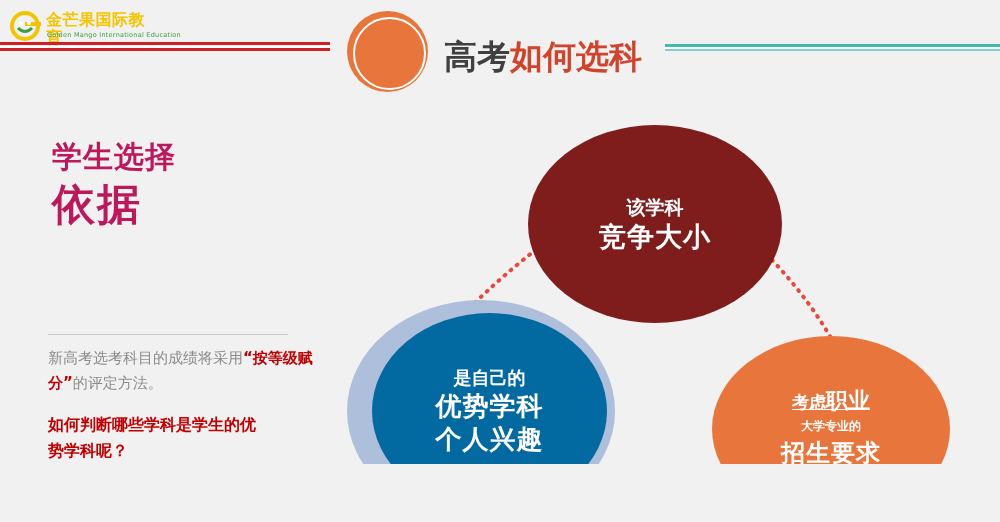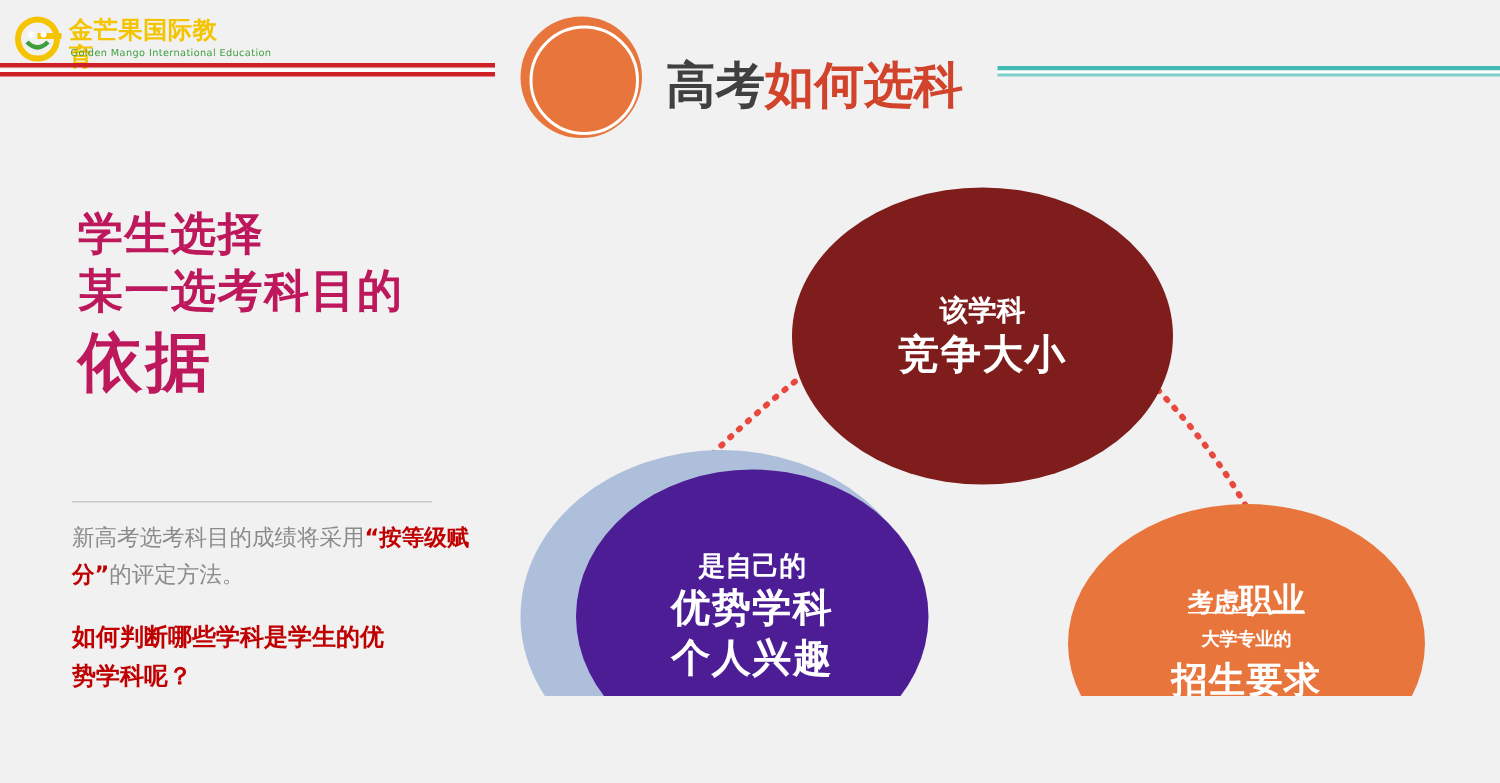--- a/index.html
+++ b/index.html
@@ -70,21 +70,21 @@
 
   .bubble { position:absolute; border-radius:50%; color:#ffffff; text-align:center;
             font-family:"DejaVu Sans","Liberation Sans",sans-serif; font-weight:bold;
             display:flex; flex-direction:column; align-items:center; justify-content:center; }
 
   .b-yellow { left:528px; top:125px; width:254px; height:198px; background:#7f1d1d; }
   .b-yellow .s1 { font-size:19px; line-height:25px; }
   .b-yellow .s2 { font-size:27px; line-height:34px; letter-spacing:1px; }
 
   .b-blue-outer { left:347px; top:300px; width:268px; height:222px; background:#aebfdb; }
-  .b-blue-inner { left:384px; top:313px; width:235px; height:196px; background:#4c1d95;text-align:center; }
+  .b-blue-inner { left:372px; top:313px; width:235px; height:196px; background:#0369a1;text-align:center; }
   .b-blue-inner .s1 { font-size:18px; line-height:24px; }
   .b-blue-inner .s2 { font-size:26px; line-height:33px; letter-spacing:1px; }
   .b-blue-inner .s3 { font-size:26px; line-height:33px; letter-spacing:1px; }
 
   .b-orange { left:712px; top:336px; width:238px; height:186px; background:#e8763c; }
   .b-orange .s1 { font-size:17px; line-height:24px;text-decoration:underline; }
   .b-orange .s1 b { font-size:22px; }
   .b-orange .s2 { font-size:12px; line-height:24px; }
   .b-orange .s3 { font-size:24px; line-height:31px; letter-spacing:1px; }
 </style>
@@ -118,21 +118,20 @@
   </div>
 
   <div class="hdr-circle"></div>
 
   <div class="hdr-title">
     <span class="a">高考</span><span class="b">如何选科</span>
   </div>
 
   <div class="lead">
     <div class="l1">学生选择</div>
-    <div class="l2">某一选考科目的</div>
     <div class="l3">依据</div>
   </div>
 
   <div class="hr-top"></div>
 
   <div class="para">
     <span>新高考选考科目的成绩将采用</span><span class="hl">“按等级赋分”</span><span>的评定方法。</span>
   </div>
 
   <div class="qn">

